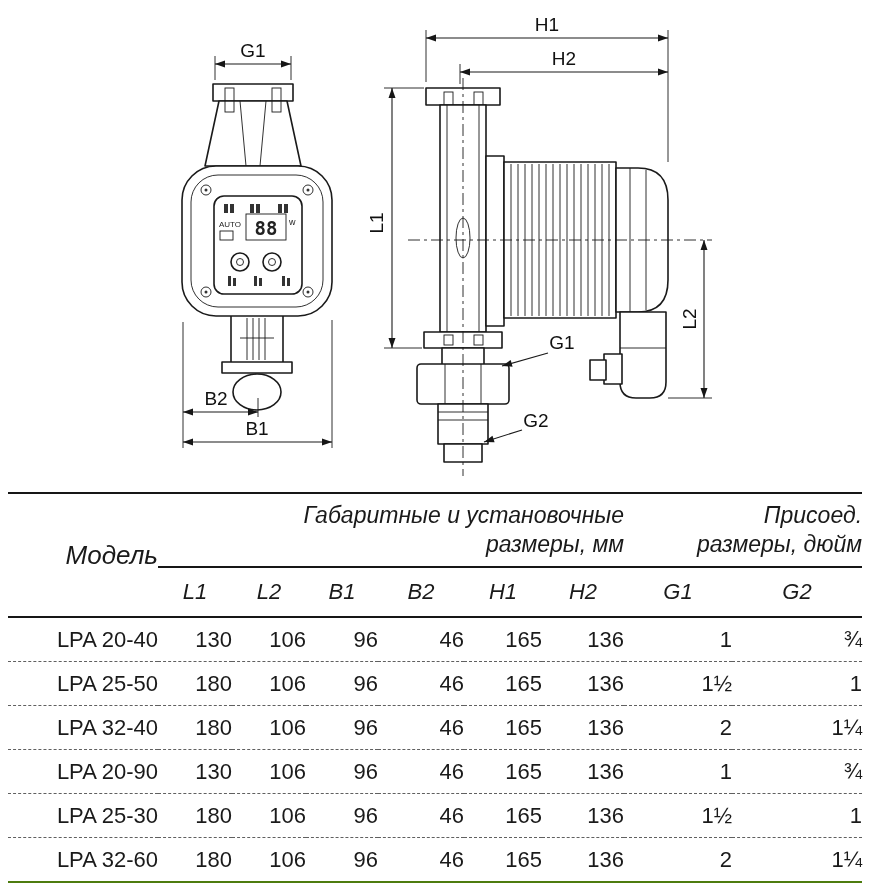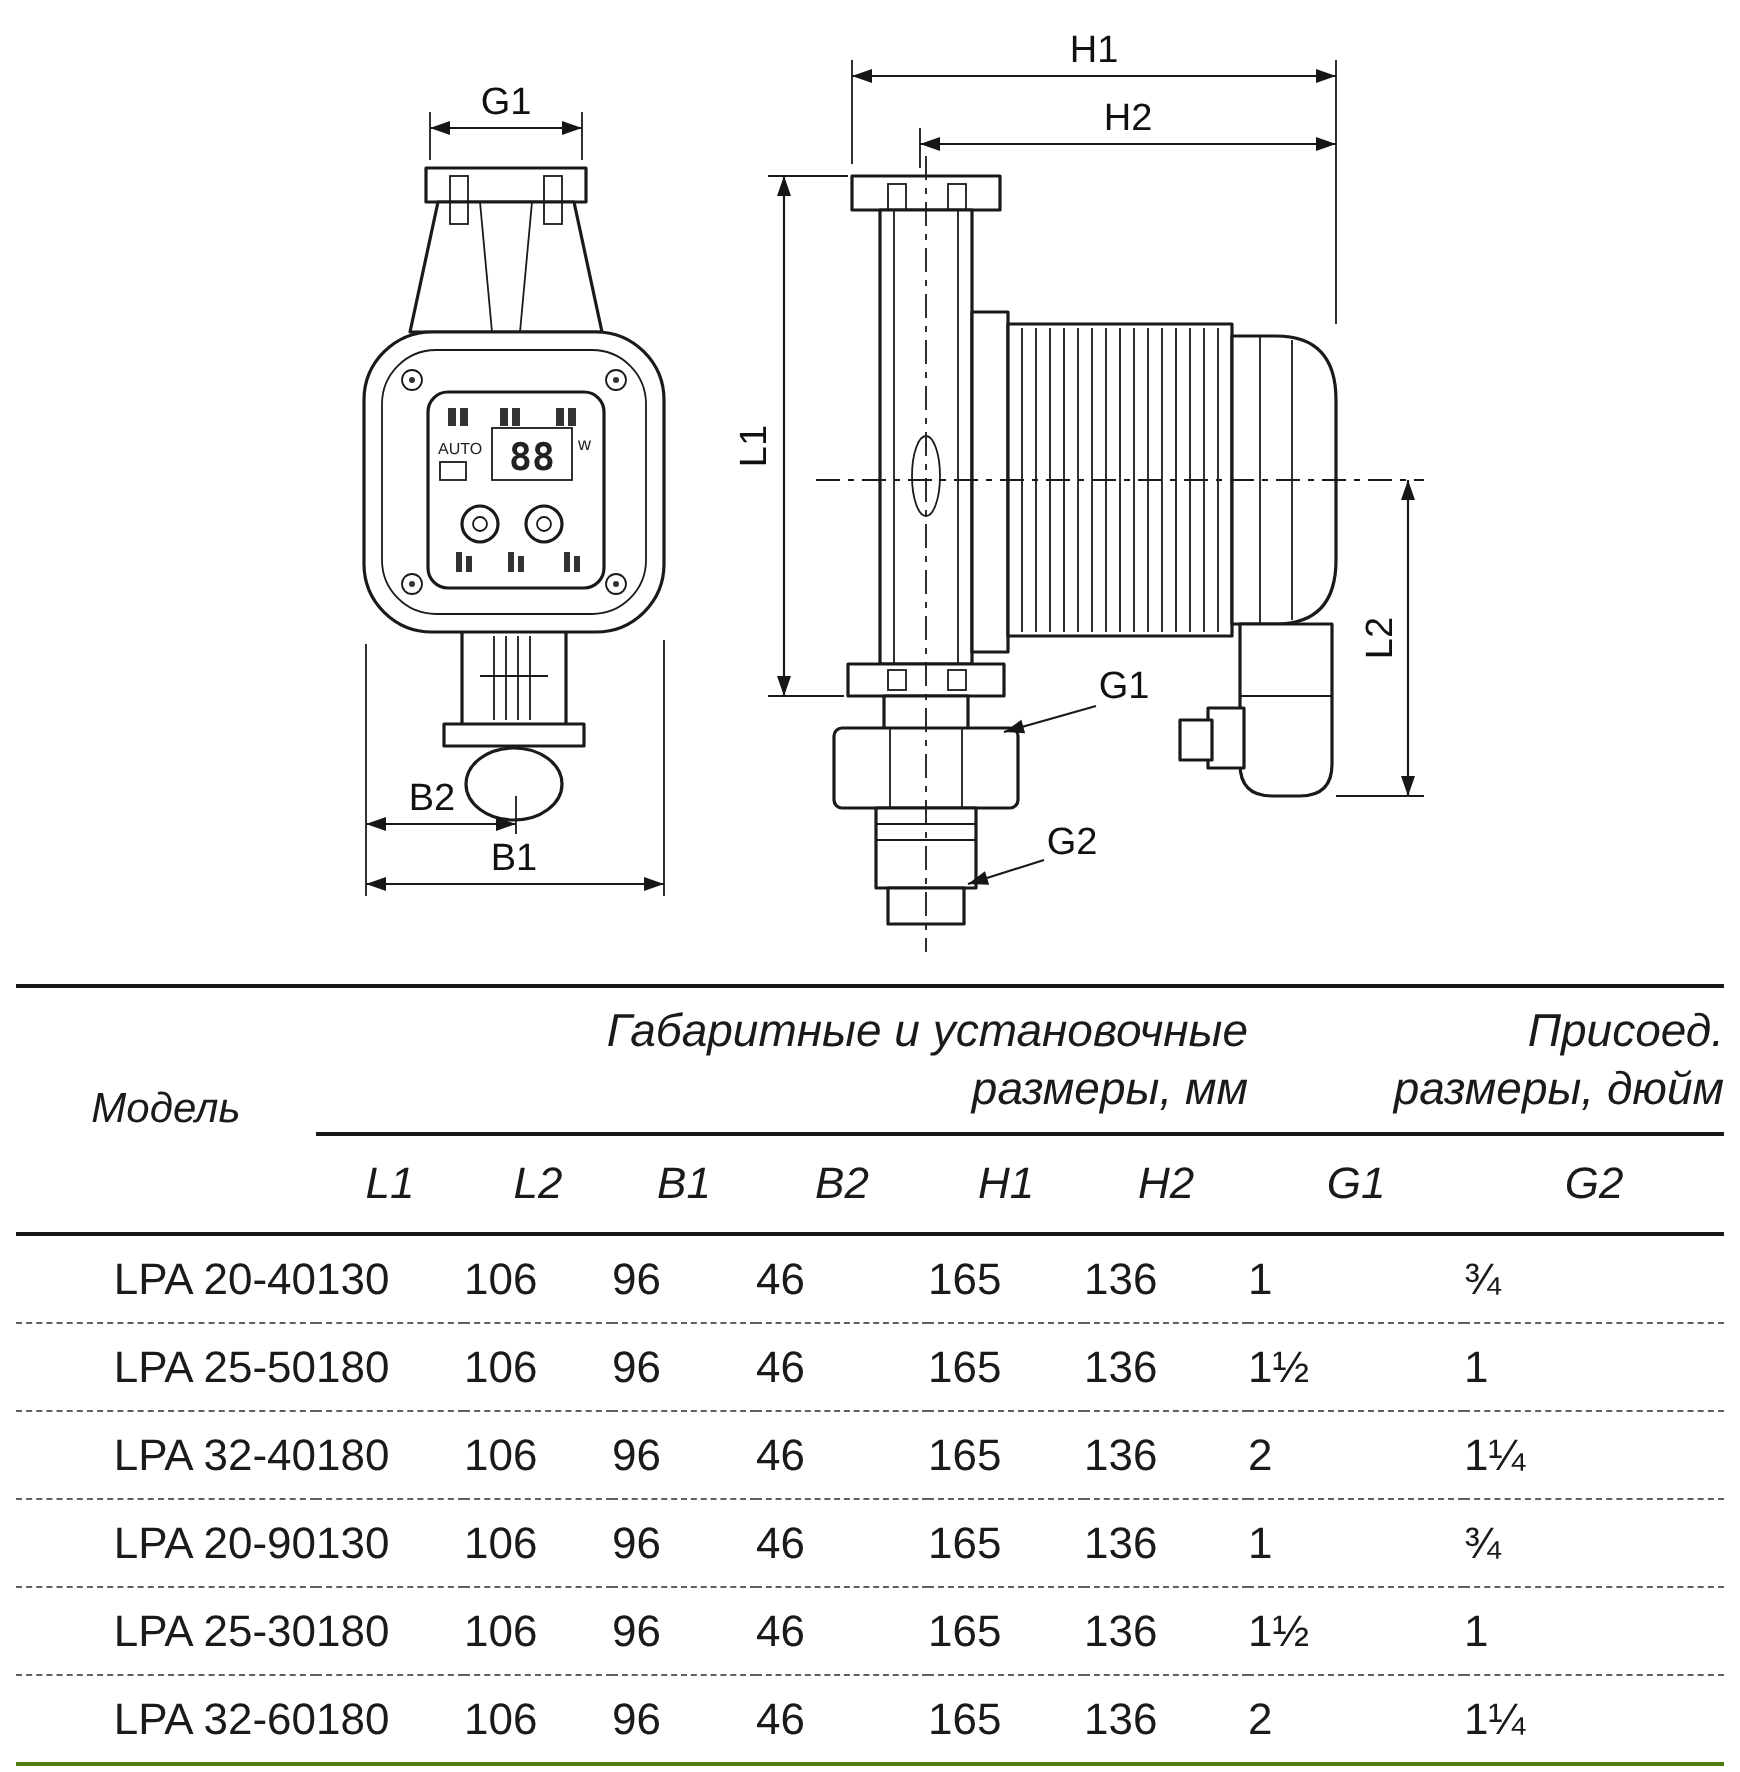--- a/index.html
+++ b/index.html
@@ -19,24 +19,24 @@
   .disp{font-size:19px;font-weight:bold;font-family:"DejaVu Sans Mono",monospace;fill:#222;}
   .wtxt{font-size:9px;fill:#222;}
   .ico{fill:#333;stroke:none;}
 
   
   .tbl-wrap{position:absolute;left:8px;top:492px;width:854px;}
   table.dims{width:854px;border-collapse:collapse;table-layout:fixed;border-top:2px solid #161616;}
   table.dims th,table.dims td{padding:0;font-weight:normal;}
   .c-model{width:150px}.c-l1{width:74px}.c-l2{width:74px}.c-b1{width:72px}.c-b2{width:86px}
   .c-h1{width:78px}.c-h2{width:82px}.c-g1{width:108px}.c-g2{width:130px}
-  .model-h{font-style:italic;font-size:21px;text-align:center;padding-left:10px;border-bottom:2px solid #161616;}
+  .model-h{font-style:italic;font-size:26px;text-align:right;padding-left:10px;border-bottom:2px solid #161616;}
   .group-h{font-style:italic;font-size:23px;text-align:right;height:72px;vertical-align:middle;border-bottom:2px solid #161616;line-height:1.25;}
   .sub-h{font-style:italic;font-size:22px;text-align:center;height:48px;border-bottom:2px solid #161616;vertical-align:middle;}
-  tbody td{font-size:22px;text-align:left;height:43px;border-bottom:1px dashed #606060;vertical-align:middle;}
+  tbody td{font-size:22px;text-align:right;height:43px;border-bottom:1px dashed #606060;vertical-align:middle;}
   tbody td.model{text-align:right;padding-left:10px;}
   tbody tr:last-child td{border-bottom:2px solid #4d7c0f;}
 </style>
 </head>
 <body>
 
 <div class="page">
 
   <div class="drawing-area">
     <svg width="870" height="492" viewBox="0 0 870 492" xmlns="http://www.w3.org/2000/svg">

